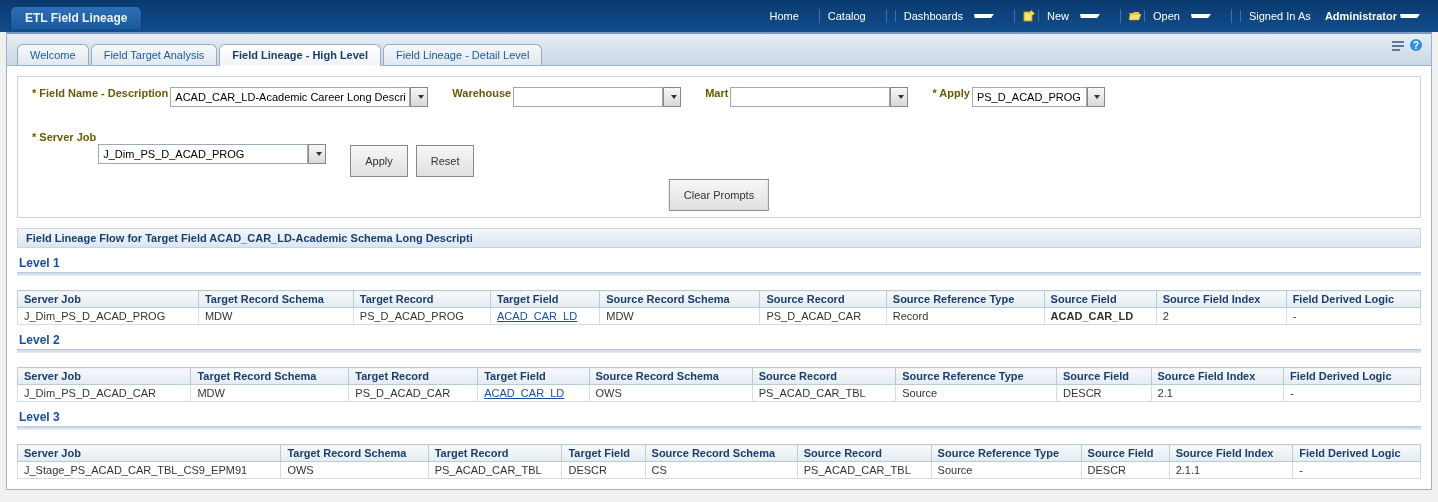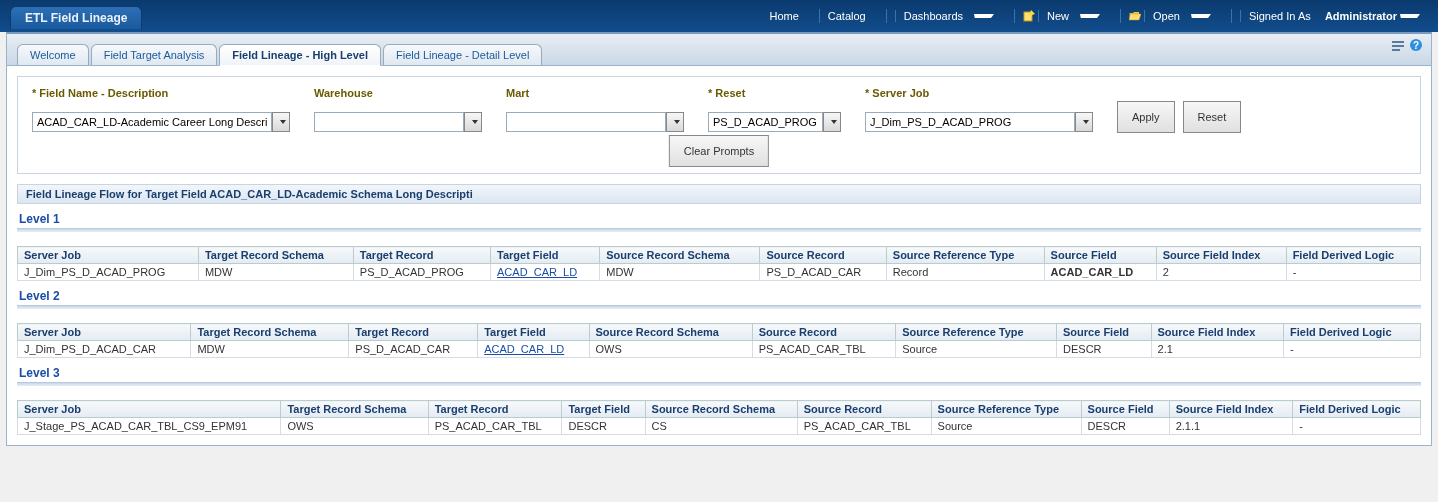--- a/index.html
+++ b/index.html
@@ -9,21 +9,21 @@
   .topnav{margin-left:auto;display:flex;align-items:center;gap:12px}
   .topnav a,.topnav span{color:#fff;text-decoration:none;padding:0 8px;border-left:1px solid #3b73b1;line-height:14px;cursor:pointer}
   .topnav a:first-child{border-left:none}
   .icon-sm{display:inline-block;width:12px;height:12px;vertical-align:-2px;margin-right:3px}
   .page{background:#fff;margin:0 6px;border:1px solid #99b3cc;border-top:2px solid #7a9bc0;padding:0 0 10px}
   .tabs{display:flex;align-items:flex-end;background:linear-gradient(#e8eef4,#c9d7e6);height:32px;padding-left:10px;position:relative;border-bottom:1px solid #99b3cc}
   .tab{background:linear-gradient(#f7f9fb,#dfe8f1);border:1px solid #9ab;border-bottom:none;border-radius:6px 6px 0 0;padding:4px 12px;margin-right:2px;color:#1a5a9e;cursor:pointer;font-size:11px}
   .tab.active{background:linear-gradient(#fff,#f0f4f8);font-weight:bold;color:#1a3e6e;position:relative;top:1px;border-bottom:1px solid #fff}
   .help-area{position:absolute;right:8px;top:4px;display:flex;align-items:center;gap:4px}
   .prompt-bar{margin:10px;border:1px solid #c8d4e0;display:flex;gap:24px;padding:10px 14px 40px;position:relative;flex-wrap:wrap}
-  .prompt{display:flex;flex-direction:column;gap:13px}
+  .prompt{display:flex;gap:2px}
   .prompt label{color:#6a5a00;font-weight:bold;font-size:11px}
   .combo{display:flex;align-items:center}
   .combo input{border:1px solid #9ab;height:20px;padding:2px 4px;font-size:11px;background:#fff}
   .combo button{width:18px;height:20px;border:1px solid #888;background:linear-gradient(#f7f7f7,#d9d9d9);display:flex;align-items:center;justify-content:center;cursor:pointer}
   .btn{border:1px solid #888;background:linear-gradient(#f7f7f7,#e0e0e0);padding:2px 14px;height:32px;cursor:pointer;font-size:11px;color:#333}
   .btn-row{display:flex;gap:8px;align-items:flex-end}
   .clear-row{position:absolute;left:50%;transform:translateX(-50%);bottom:6px}
   .section-title{background:linear-gradient(#f2f6fa,#dbe6f2);border:1px solid #c8d4e0;font-weight:bold;padding:3px 8px;margin:0 10px;color:#1a3e6e}
   .level-block{margin:0 10px}
   .level-hdr{color:#1a4da6;font-weight:bold;padding:8px 2px 2px;font-size:12px}
@@ -105,21 +105,21 @@
     <div class="prompt">
       <label>Mart</label>
       <div class="combo">
         <input style="width: 160px;" value="">
         <button>
             <span class="chev chev-dk"></span>
           </button>
       </div>
     </div>
     <div class="prompt">
-      <label>* Reset</label>
+      <label>* Apply</label>
       <div class="combo">
         <input style="width: 115px;" value="PS_D_ACAD_PROG">
         <button>
             <span class="chev chev-dk"></span>
           </button>
       </div>
     </div>
     <div class="prompt">
       <label>* Server Job</label>
       <div class="combo">

